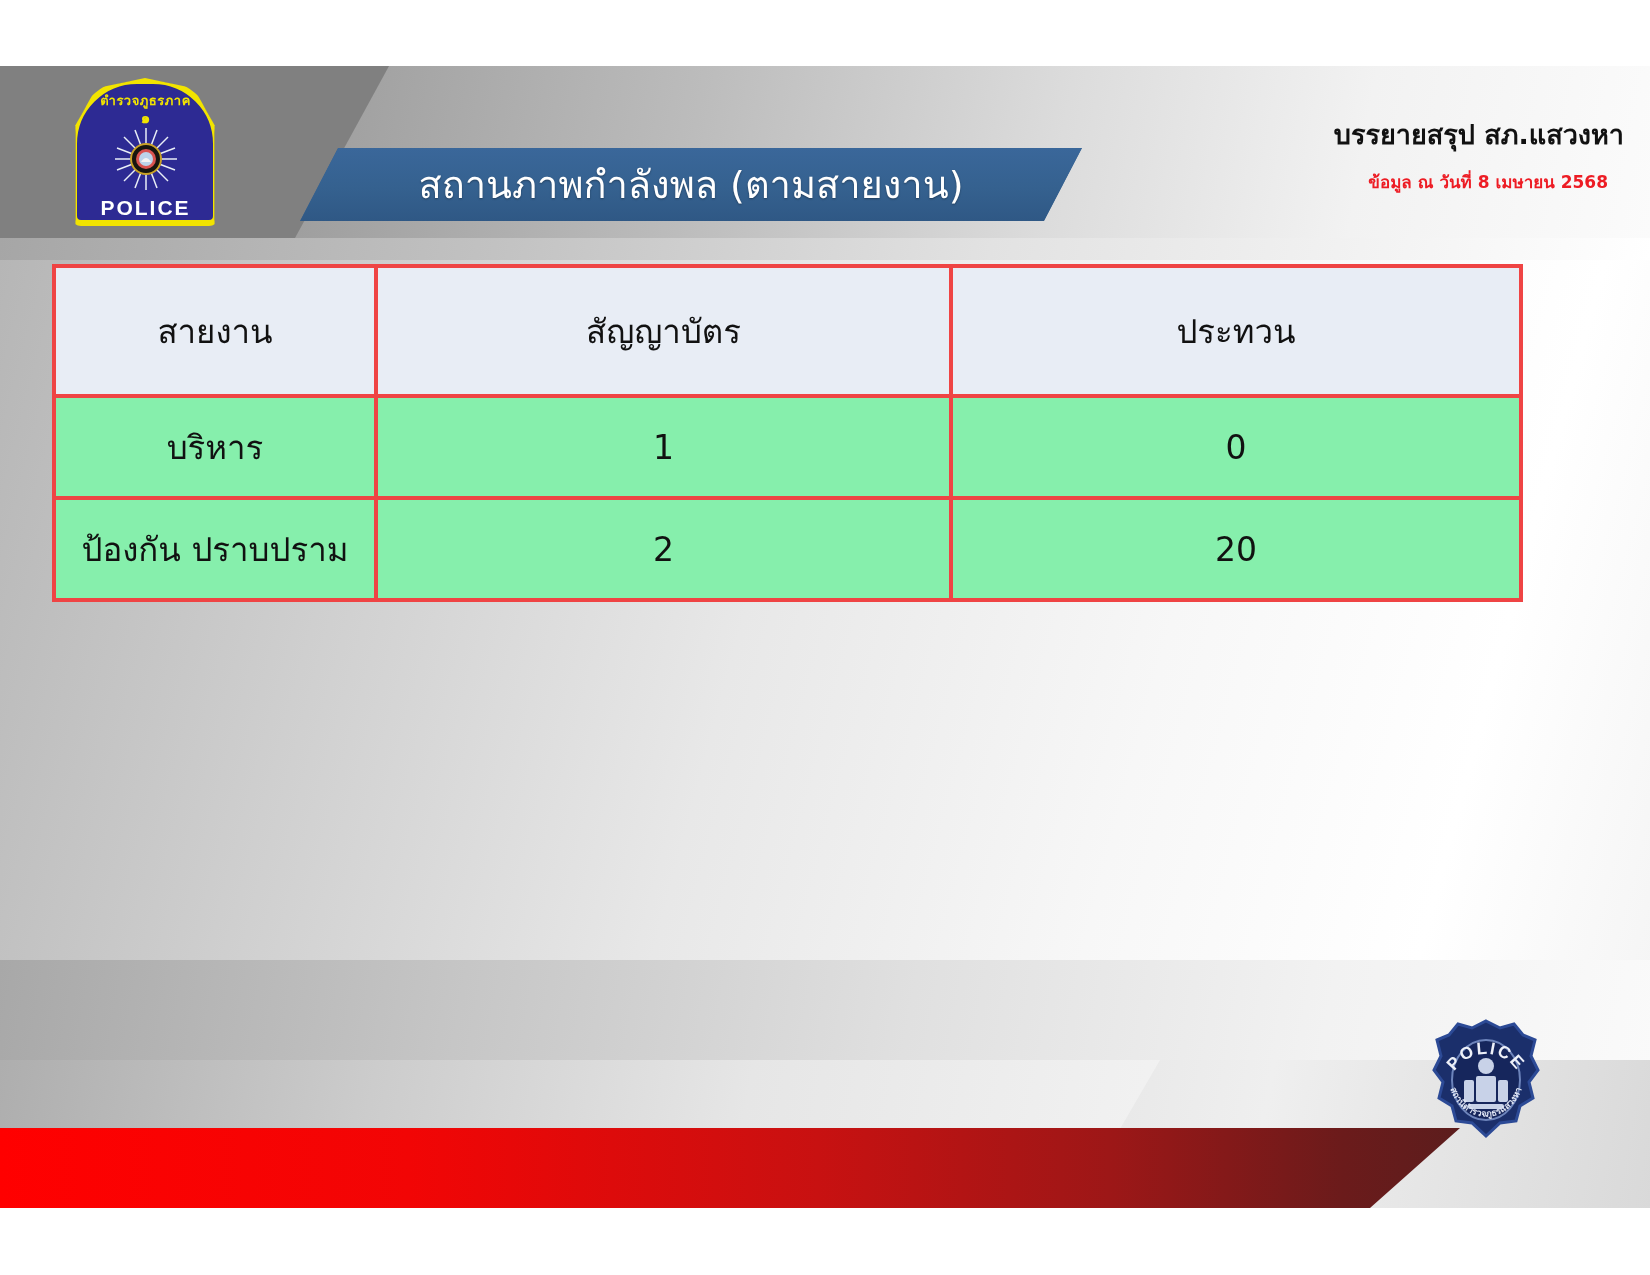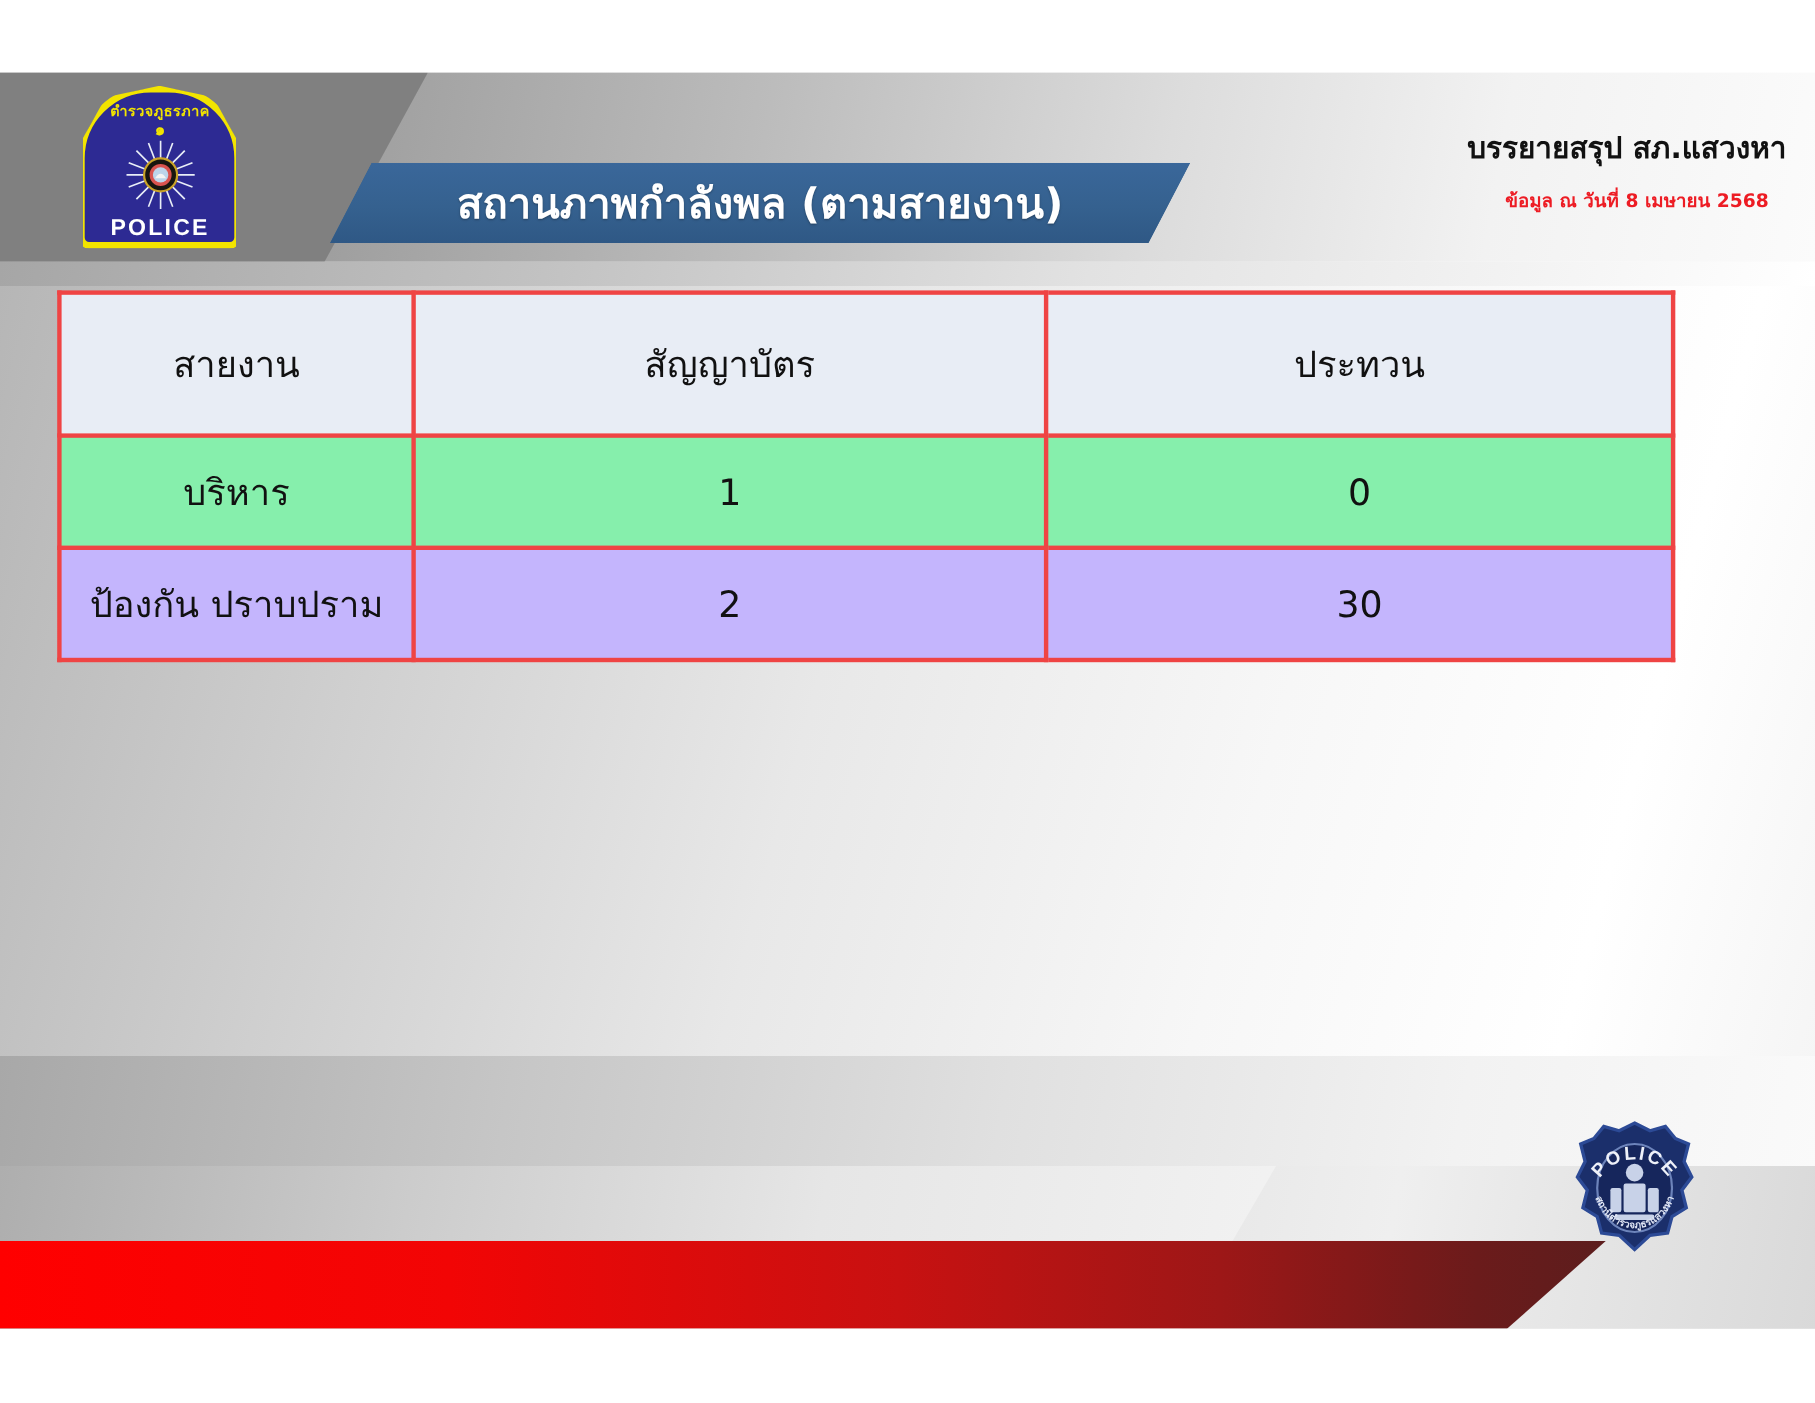--- a/index.html
+++ b/index.html
@@ -72,21 +72,21 @@
     clip-path:polygon(38px 0,782px 0,744px 73px,0 73px);
   }
   .title-banner .shade{
     position:absolute;inset:0;
     background:linear-gradient(180deg,#3a679a 0%,#35618f 55%,#2f5885 100%);
     clip-path:polygon(38px 0,782px 0,744px 73px,0 73px);
   }
   .title-text{
     position:absolute;left:0;top:0;width:782px;height:73px;
     display:flex;align-items:center;justify-content:center;
-    color:#ffffff;font-size:38px;font-weight:700;
+    color:#ffffff;font-size:38px;font-weight:400;
     font-family:"DejaVu Sans",sans-serif;
     text-shadow:0 1px 2px rgba(0,0,0,.35);
   }
 
   .hdr-right-title{
     position:absolute;right:26px;top:96px;
     font-size:27px;font-weight:bold;color:#111111;
     font-family:"DejaVu Sans",sans-serif;
     white-space:nowrap;
     margin-top:17px;
@@ -123,21 +123,21 @@
   .tbl col.c1{width:322px;}
   .tbl col.c2{width:575px;}
   .tbl col.c3{width:570px;}
   .tbl thead th{
     height:126px;background:#e8edf5;font-size:33px;
   }
   .tbl tbody td{
     height:98px;font-size:33px;
   }
   .row-light td{background:#86efac;}
-  .row-dark td{background:#c4b5fd;}
+  .row-dark td{background:#86efac;}
 
   
   .foot-gray{
     position:absolute;left:0;top:1060px;width:1650px;height:155px;
     background:linear-gradient(100deg,#a9a9a9 0%,#c4c4c4 26%,#dedede 52%,#efefef 76%,#d9d9d9 100%);
   }
   .foot-gray-light{
     position:absolute;left:0;top:1060px;width:1230px;height:155px;
     background:linear-gradient(100deg,#aeaeae 0%,#cccccc 30%,#e6e6e6 60%,#f4f4f4 100%);
     clip-path:polygon(0 0,1160px 0,1070px 155px,0 155px);
@@ -226,21 +226,21 @@
     </thead>
     <tbody>
       <tr class="row-light">
         <td>บริหาร</td>
         <td>1</td>
         <td>0</td>
       </tr>
       <tr class="row-dark">
         <td>ป้องกัน ปราบปราม</td>
         <td>2</td>
-        <td>30</td>
+        <td>20</td>
       </tr>
     </tbody>
   </table>
 
   <div class="foot-gray"></div>
   <div class="foot-gray-light"></div>
   <div class="foot-red"></div>
   <div class="foot-white"></div>
 
   <div class="shield">

